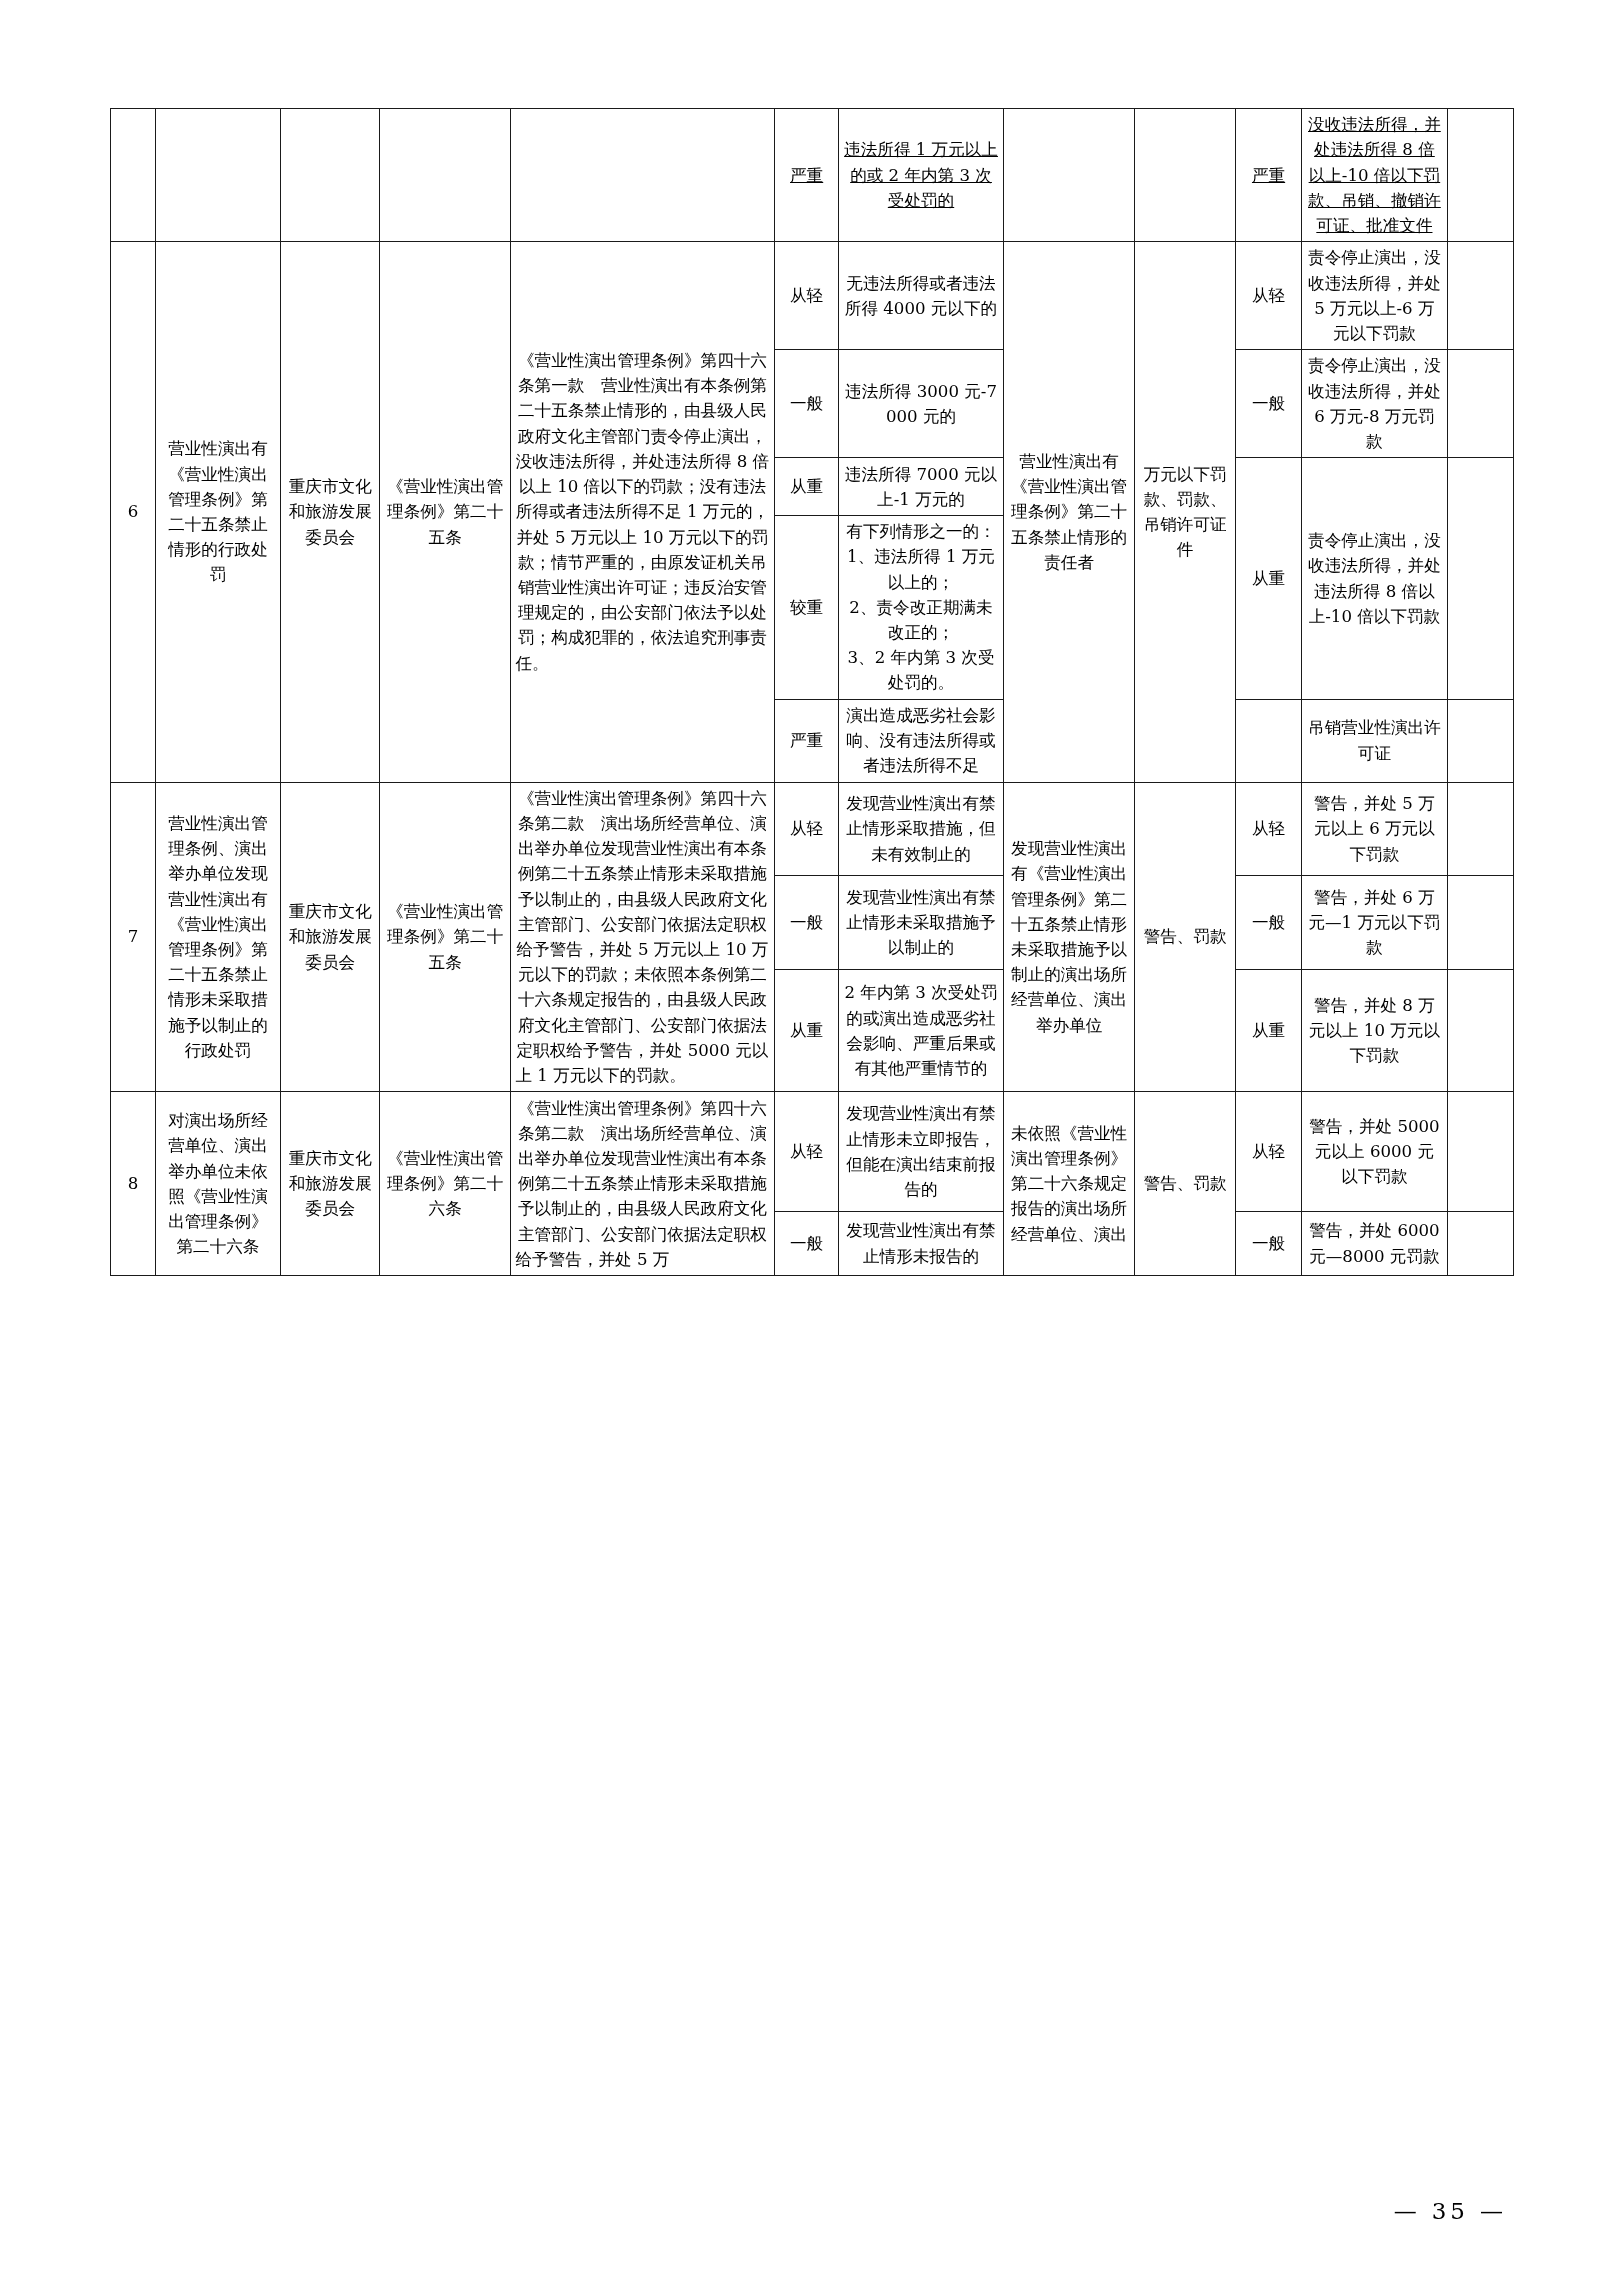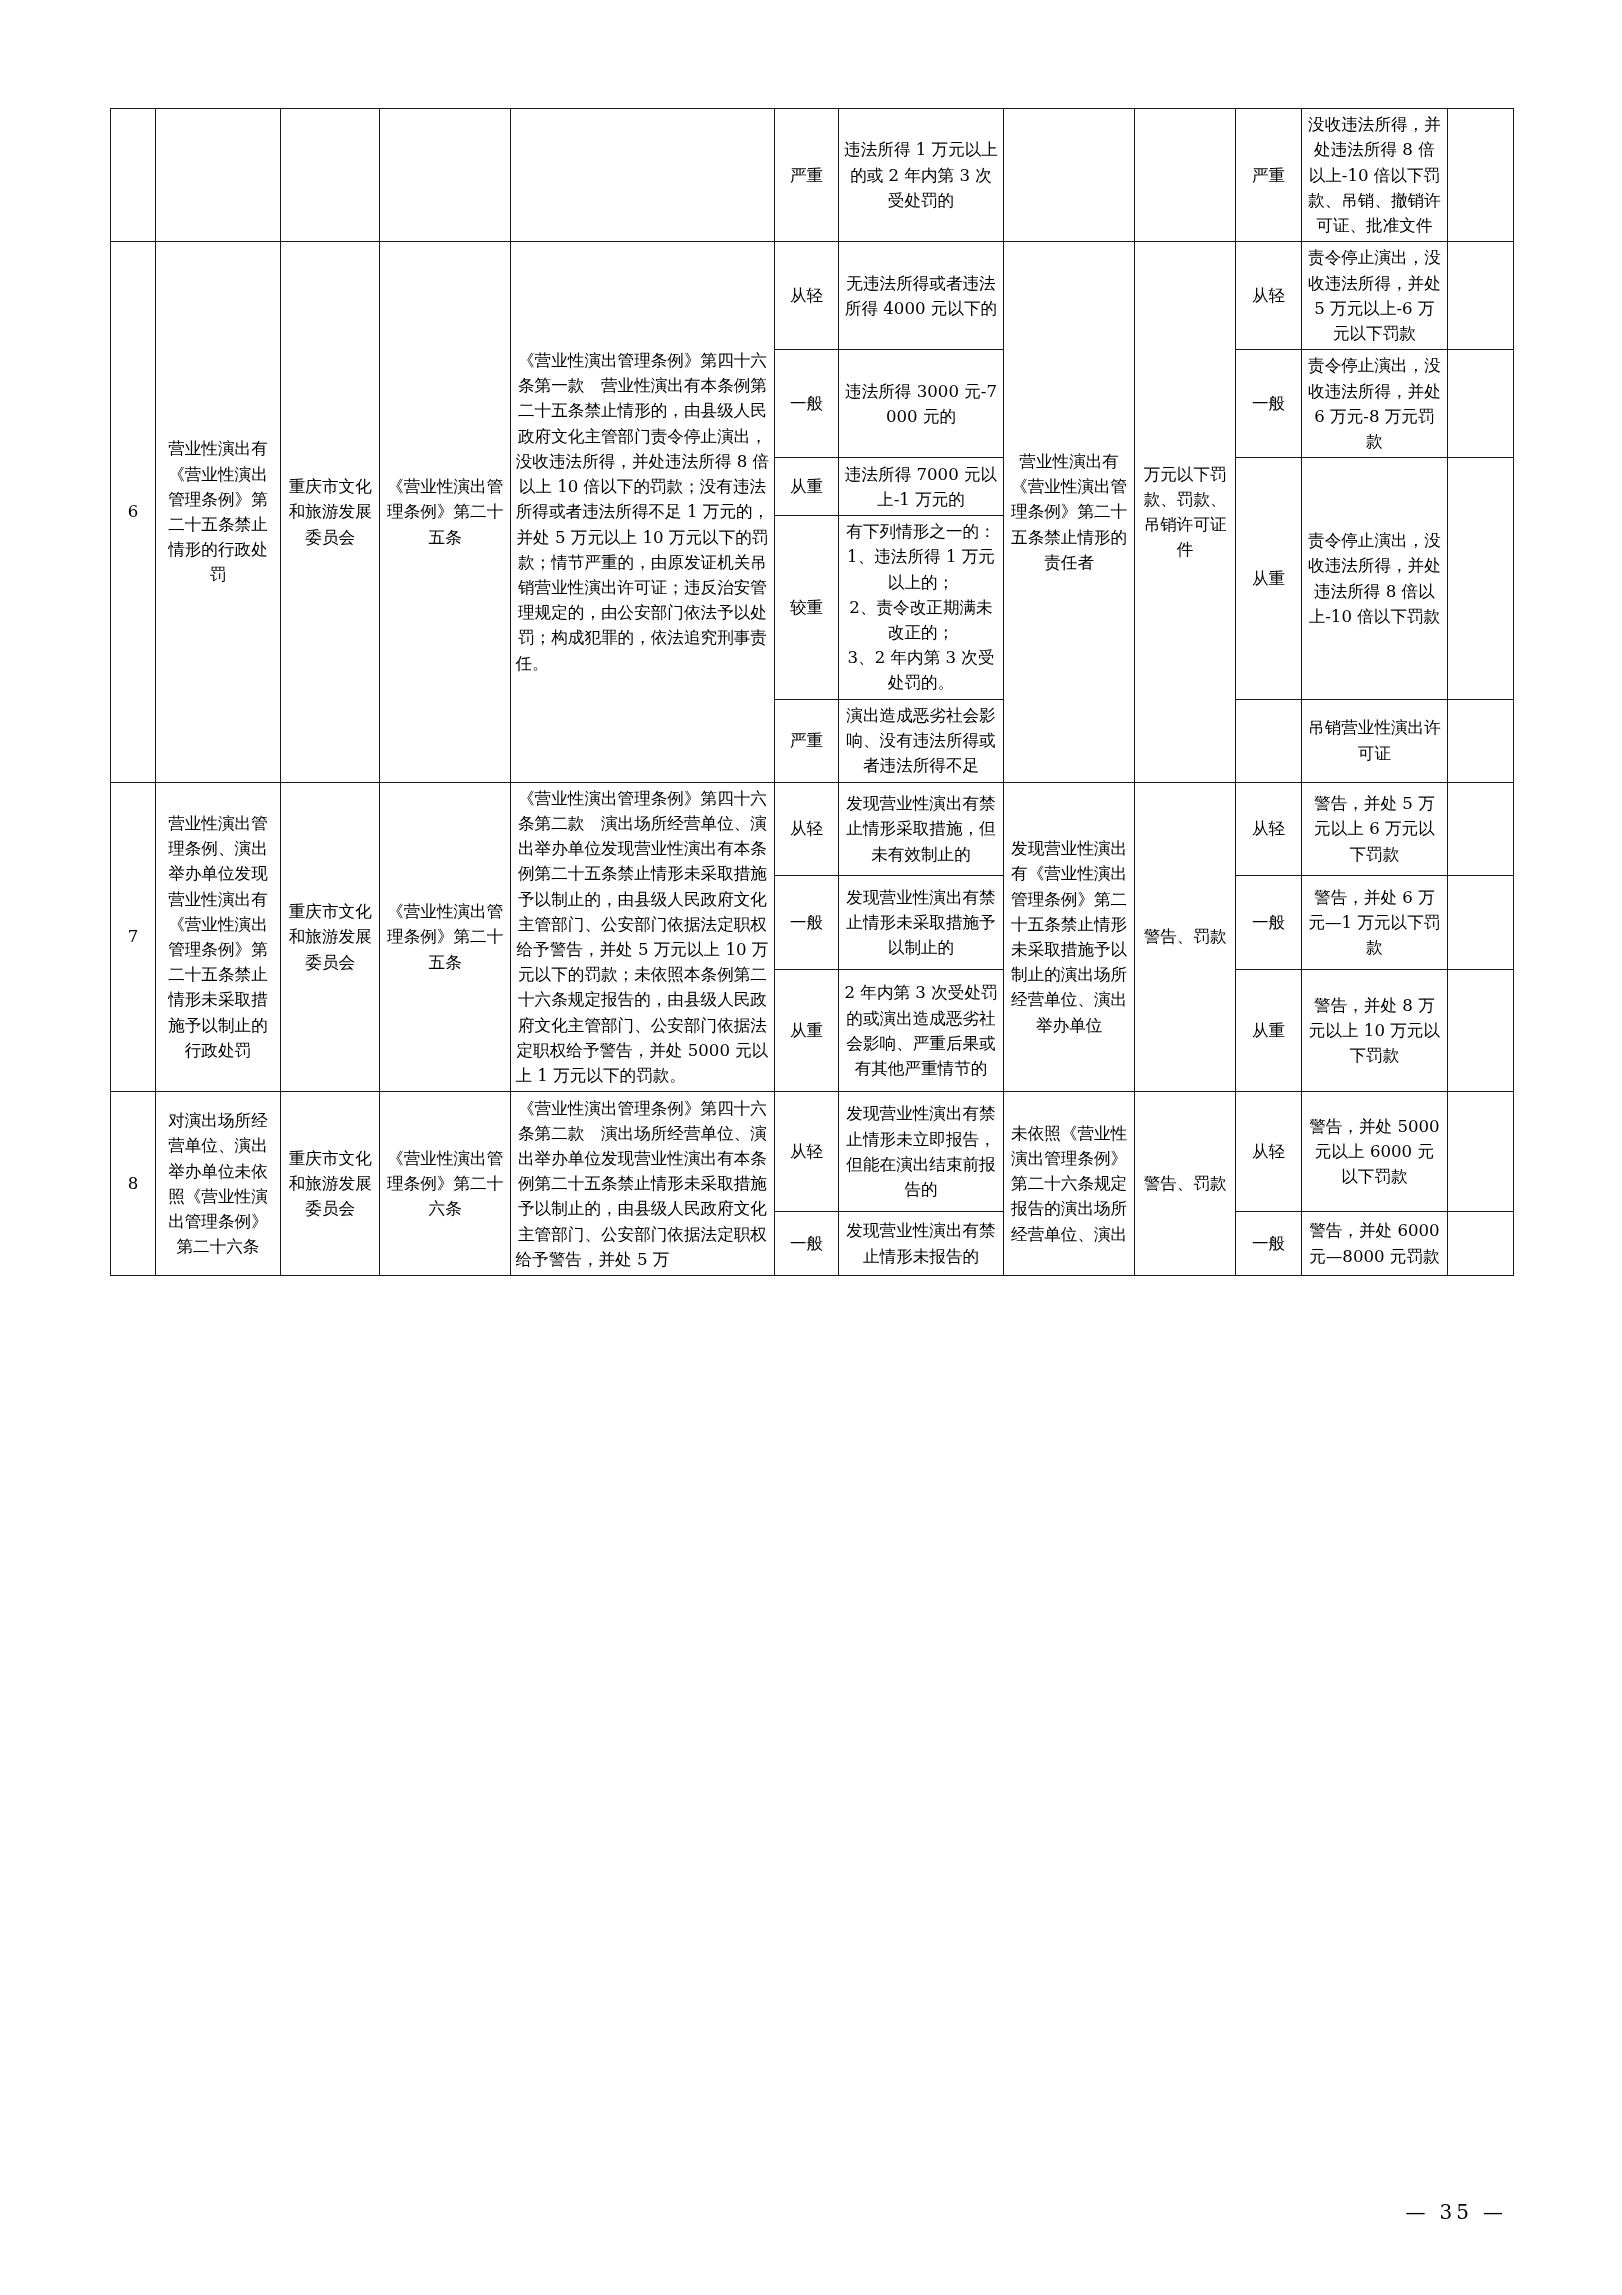--- a/index.html
+++ b/index.html
@@ -34,40 +34,40 @@
     border: 1.2px solid #1a1a1a;
     vertical-align: middle;
     text-align: center;
     padding: 3.1px 4.6px;
     font-size: 16.6px;
     line-height: 1.52;
     font-family: "DejaVu Serif", "Liberation Serif", serif;
     word-break: break-all;
     overflow-wrap: anywhere;
   }
-  td.topline { border-top: 2px solid #000; }
+  td.topline { border-top: 2px solid #000; text-decoration: underline; }
   td.c-idx  { width: 42px;  font-family: "DejaVu Sans", "Liberation Sans", sans-serif; font-size: 19px; }
   td.c-item { width: 117px; }
   td.c-org  { width: 93px; }
   td.c-base { width: 122px; }
   td.c-law  { width: 247px; text-align: left; line-height: 1.55; }
   td.c-lvl  { width: 60px; }
   td.c-cond { width: 154px; text-align: left; }
   td.c-resp { width: 123px; }
   td.c-type { width: 94px; }
   td.c-lvl2 { width: 62px; }
   td.c-pen  { width: 136px; text-align: left; }
   td.c-note { width: 62px; }
   td.just   { text-align: justify; text-align-last: left; }
 
   .footer {
     position: absolute;
     right: 116px;
     bottom: 71px;
-    font-size: 20px;
+    font-size: 23px;
     letter-spacing: 3.9px;
     font-family: "DejaVu Serif", "Liberation Serif", serif;
   }
 </style>
 </head>
 <body>
 
 <div class="page">
 
   <table class="sheet">

